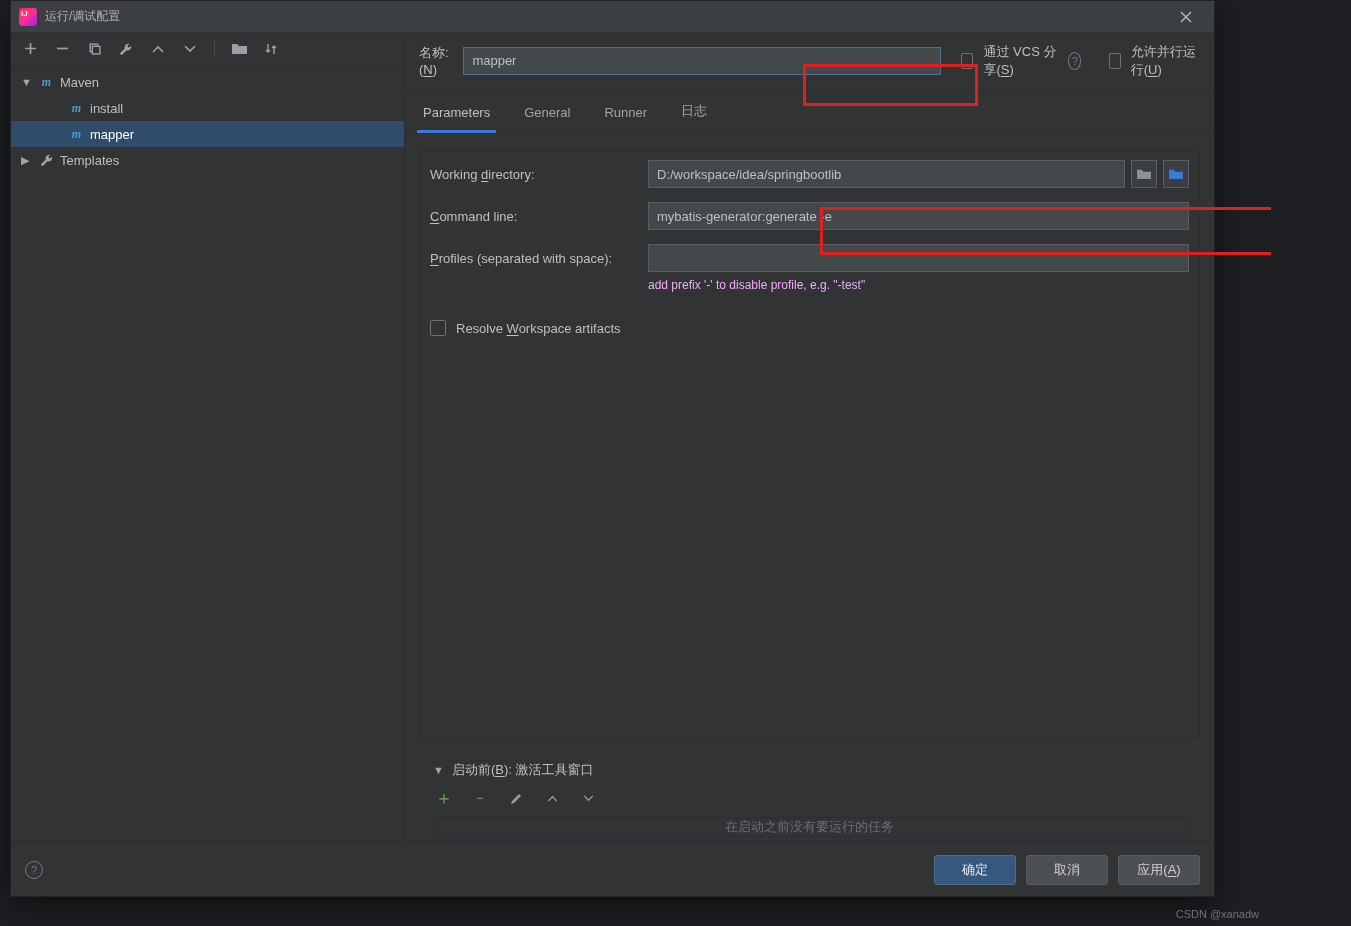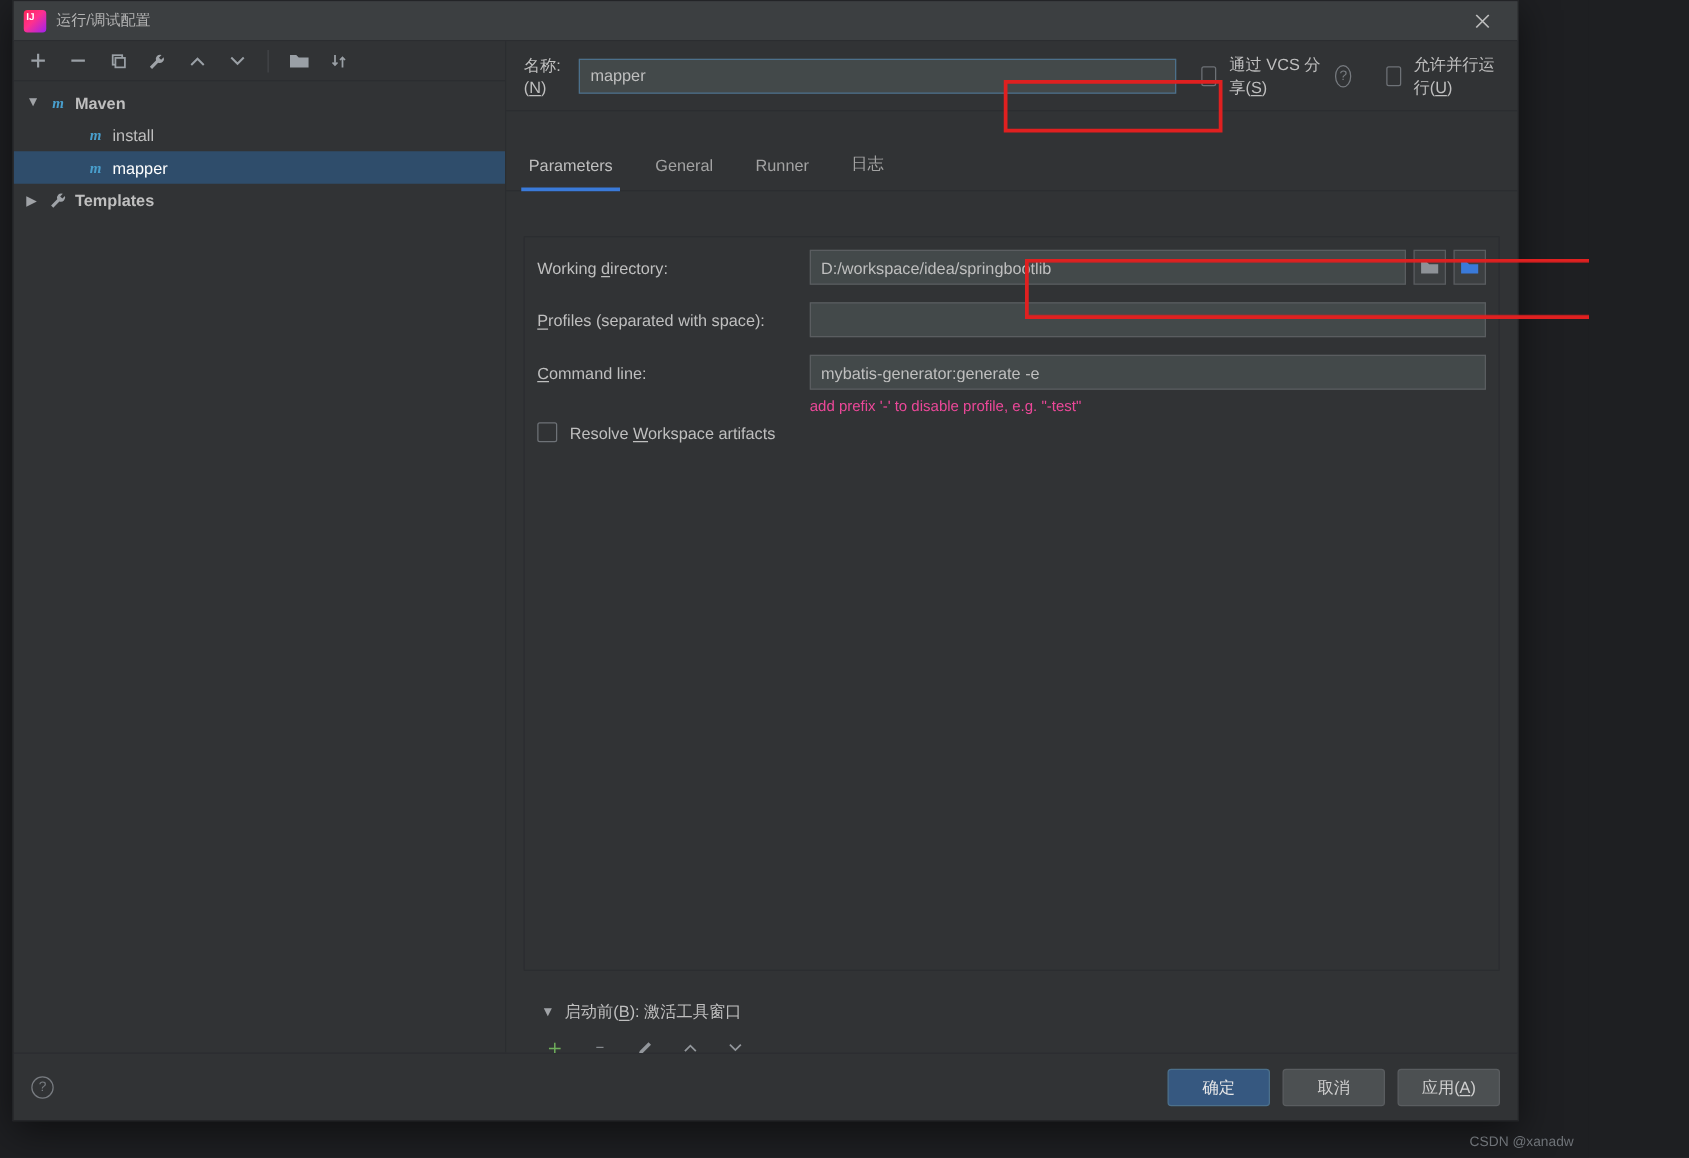--- a/index.html
+++ b/index.html
@@ -20,25 +20,25 @@
   .sidebar{width:394px;background:#313335;border-right:1px solid #2b2d30;display:flex;flex-direction:column;}
   .toolbar{height:32px;display:flex;align-items:center;gap:14px;padding:0 10px;border-bottom:1px solid #2b2d30;}
   .toolbar .ico{width:18px;height:18px;display:flex;align-items:center;justify-content:center;color:#9aa0a6;cursor:pointer;}
   .toolbar .sep{width:1px;height:18px;background:#44474a;margin:0 1px;}
   .tree{flex:1;overflow:auto;padding-top:4px;}
   .node{display:flex;align-items:center;height:26px;padding-left:28px;color:#bfbfbf;cursor:default;white-space:nowrap;}
   .node.depth1{padding-left:58px;}
   .node.sel{background:#2f4d6b;color:#fff;}
   .node .caret{width:12px;margin-left:-18px;margin-right:6px;color:#a0a3a7;font-size:11px;}
   .node .nico{width:15px;height:15px;margin-right:6px;display:inline-flex;align-items:center;justify-content:center;font-weight:700;font-style:italic;font-size:12px;color:#499fcd;font-family:Georgia,serif;}
-  .node .lbl{font-weight:700;}
+  .node .lbl{font-weight:400;}
   .node .thin{font-weight:400;}
   .wrench svg{width:14px;height:14px;fill:#9fa3a8;}
 
-  .right{flex:1;display:flex;flex-direction:column;min-width:0;background:#313335;gap:20px;}
+  .right{flex:1;display:flex;flex-direction:column;min-width:0;background:#313335;}
   .rowbar{height:56px;display:flex;align-items:center;gap:10px;padding:0 14px;border-bottom:1px solid #2b2d30;}
   .rowbar .lbl{color:#bfbfbf;}
   .nameinput{flex:0 0 478px;height:28px;background:#43494a;border:1px solid #4c708c;color:#bfbfbf;padding:0 8px;outline:none;font-size:13px;}
   .chk{width:16px;height:16px;border:1px solid #6e7277;border-radius:2px;display:inline-block;background:#313335;}
   .chklbl{color:#bfbfbf;}
   .help{width:18px;height:18px;border:1.5px solid #767a7f;border-radius:50%;display:inline-flex;align-items:center;justify-content:center;color:#767a7f;font-size:11px;cursor:pointer;}
   .rowbar .flex{flex:1;}
 
   .hi-name{position:absolute;left:398px;top:31px;width:175px;height:42px;border:3px solid #e02020;pointer-events:none;}
   .hi-cmd {position:absolute;left:415px;top:174px;width:455px;height:48px;border:3px solid #e02020;pointer-events:none;}
@@ -48,21 +48,21 @@
   .tab.active{color:#bfbfbf;text-align:center;}
   .tab.active:after{content:"";position:absolute;left:-2px;right:-2px;bottom:-1px;height:3px;background:#3a7ad9;}
 
   .formwrap{flex:1;overflow:auto;padding:16px 14px 0 14px;}
   .form{border:1px solid #2b2d30;border-radius:1px;padding:10px 10px 0 10px;min-height:588px;}
   .frow{display:flex;align-items:center;margin-bottom:14px;}
   .frow .flab{width:218px;color:#bfbfbf;}
   .tbox{flex:1;height:28px;background:#43494a;border:1px solid #5a5d60;color:#bfbfbf;padding:0 8px;font-size:13px;outline:none;}
   .iconbtn{width:26px;height:28px;border:1px solid #5a5d60;background:#3c3f41;margin-left:6px;display:flex;align-items:center;justify-content:center;cursor:pointer;color:#8e9297;}
   .iconbtn.blue svg{fill:#3a7ad9;}
-  .hint{color:#ec4899;font-size:12px;margin-left:218px;margin-top:-8px;margin-bottom:6px;}
+  .hint{color:#f0abfc;font-size:12px;margin-left:218px;margin-top:-8px;margin-bottom:28px;}
   .chkrow{display:flex;align-items:center;gap:10px;margin-top:2px;}
 
   .before{margin:24px 14px 0 14px;}
   .before .hdr{display:flex;align-items:center;gap:8px;color:#bfbfbf;margin-bottom:6px;}
   .before .tools{display:flex;align-items:center;gap:18px;padding:4px 2px;}
   .before .tools .ti{width:18px;height:18px;color:#93979c;cursor:pointer;display:flex;align-items:center;justify-content:center;}
   .before .tools .ti.plus{color:#6fae5b;font-size:18px;}
   .before .box{margin-top:6px;border:1px solid #2b2d30;height:20px;overflow:hidden;display:flex;align-items:center;justify-content:center;color:#6b6e72;}
 
   .footer{height:54px;background:#313335;border-top:1px solid #2b2d30;display:flex;align-items:center;padding:0 14px;}
@@ -196,26 +196,26 @@
                     <path d="M0 2h5l2 2h8v8H0z" fill="#8e9297"></path>
                   </svg>
             </span>
             <span class="iconbtn blue">
               <svg width="14" height="12" viewBox="0 0 15 13">
                     <path d="M0 2h5l2 2h8v8H0z" fill="#3a7ad9"></path>
                   </svg>
             </span>
           </div>
           <div class="frow">
+            <span class="flab"><span class="mnem">C</span><span>ommand line:</span></span>
+            <input class="tbox" value="mybatis-generator:generate -e" style="">
+          </div>
+          <div class="frow">
             <span class="flab"><span class="mnem">P</span><span>rofiles (separated with space):</span></span>
             <input class="tbox" value="" style="">
-          </div>
-          <div class="frow">
-            <span class="flab"><span class="mnem">C</span><span>ommand line:</span></span>
-            <input class="tbox" value="mybatis-generator:generate -e" style="">
           </div>
           <div class="hint">add prefix '-' to disable profile, e.g. "-test"</div>
           <div class="chkrow">
             <span class="chk"></span>
             <span class="chklbl"><span>Resolve </span><span class="mnem">W</span><span>orkspace artifacts</span></span>
           </div>
         </div>
 
         <div class="before">
           <div class="hdr">

